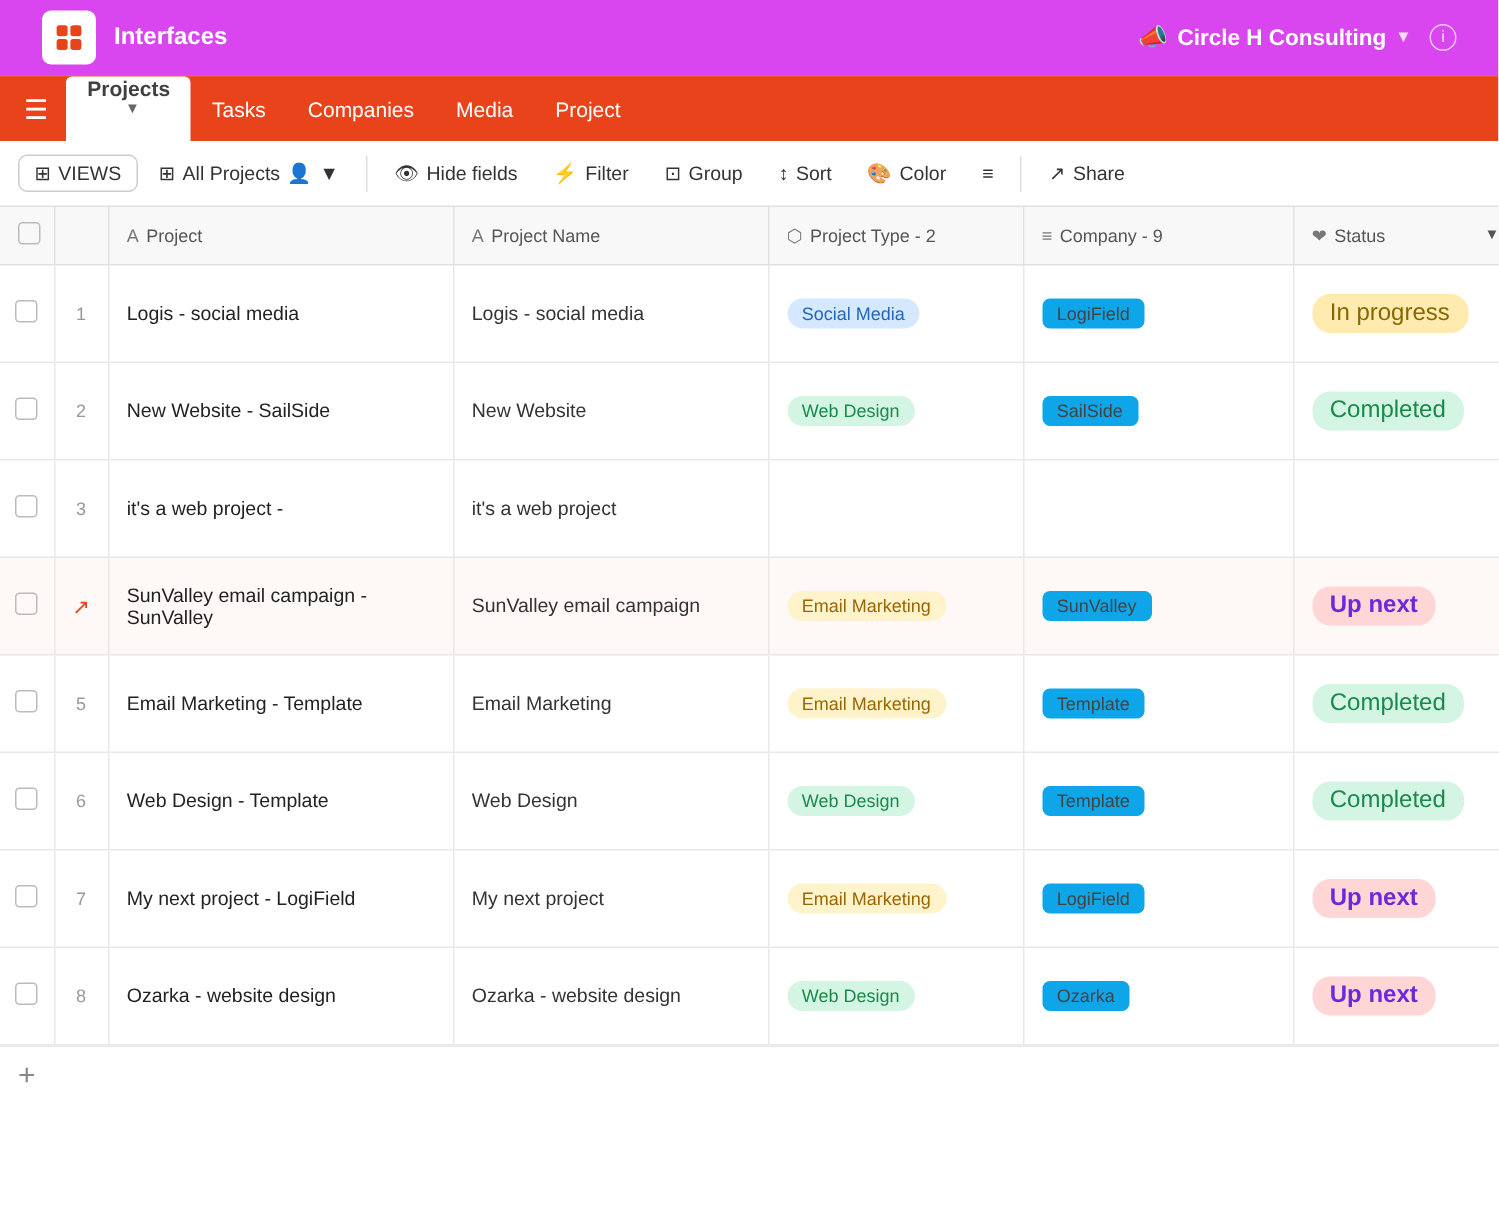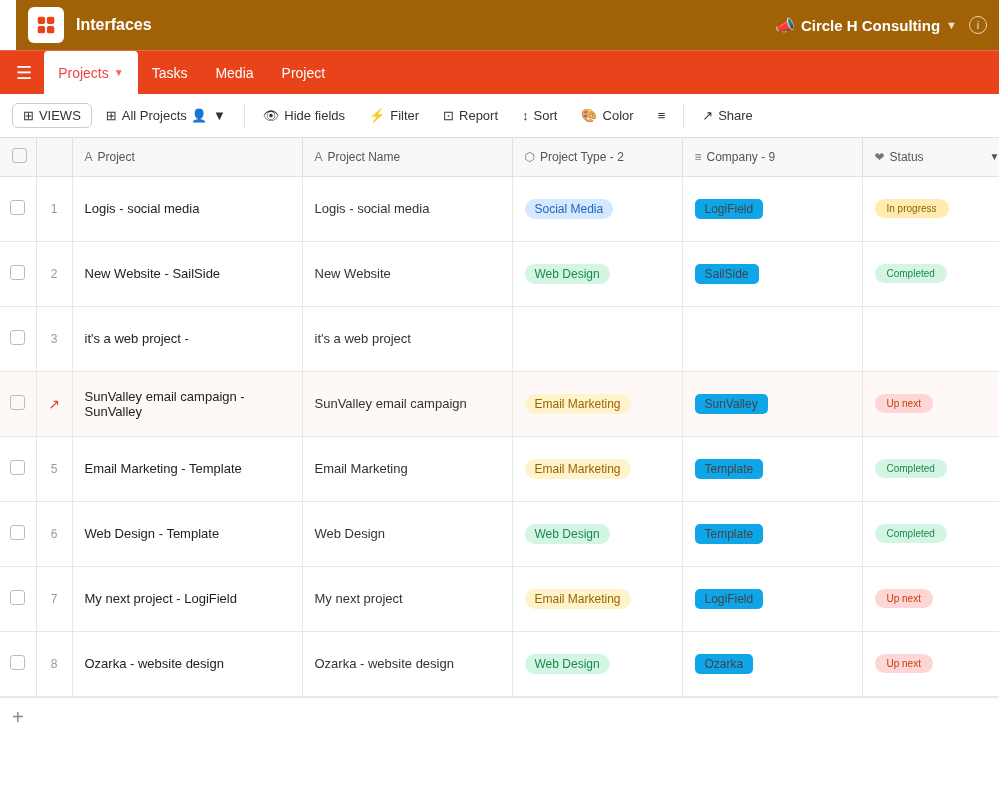--- a/index.html
+++ b/index.html
@@ -1,26 +1,25 @@
 <!DOCTYPE html>
 <html><head>
   <meta charset="utf-8">
   <style>
     * { box-sizing: border-box; margin: 0; padding: 0; }
     body { font-family: -apple-system, BlinkMacSystemFont, 'Segoe UI', sans-serif; font-size: 13px; background: #fff; overflow: hidden; }
 
     
     .top-bar {
-      background: #a16207;
+      background: #d946ef;
       height: 50px;
       display: flex;
       align-items: center;
-      padding: 0 12px;
+      padding: 0 28px;
       gap: 12px;
-      margin-left: 16px;
     }
     .logo-box {
       width: 36px; height: 36px;
       background: #fff;
       border-radius: 6px;
       display: flex; align-items: center; justify-content: center;
       flex-shrink: 0;
     }
     .logo-box svg { width: 22px; height: 22px; }
     .app-name {
@@ -67,22 +66,23 @@
       align-items: center;
       padding: 0 14px;
       color: #fff;
       font-size: 14px;
       cursor: pointer;
       border-radius: 4px 4px 0 0;
       white-space: nowrap;
     }
     .nav-tab.active {
       background: #fff;
-      color: #ef4444;
-      font-weight: 400;
+      color: #404040;
+      font-weight: 700;
+      flex-direction: column;
     }
     .nav-tab .dropdown-arrow {
       margin-left: 5px;
       font-size: 10px;
       opacity: 0.8;
     }
 
     
     .toolbar {
       height: 44px;
@@ -185,26 +185,26 @@
       border-radius: 5px;
       font-size: 12px;
       background: #0ea5e9;
       color: #444;
     }
 
     .status-badge {
       display: inline-block;
       padding: 4px 12px;
       border-radius: 12px;
-      font-size: 10px;
+      font-size: 16px;
       font-weight: 500;
     }
     .status-inprogress { background: #ffeab0; color: #886600; }
     .status-completed { background: #d4f5e4; color: #1a8a4a; }
-    .status-upnext { background: #ffd6d6; color: #c2410c; }
+    .status-upnext { background: #ffd6d6; color: #6d28d9; font-weight: bold; }
 
     .icon-link { color: #e8431a; font-size: 14px; }
 
     .checkbox {
       width: 15px; height: 15px;
       border: 1.5px solid #bbb;
       border-radius: 3px;
       display: inline-block;
     }
 
@@ -251,20 +251,23 @@
 <div class="nav-bar">
   <div class="hamburger">☰</div>
   <div class="nav-tab active">
     <span>Projects</span>
     <span class="dropdown-arrow">▼</span>
   </div>
   <div class="nav-tab">
     <span>Tasks</span>
   </div>
   <div class="nav-tab">
+    <span>Companies</span>
+  </div>
+  <div class="nav-tab">
     <span>Media</span>
   </div>
   <div class="nav-tab">
     <span>Project</span>
   </div>
 </div>
 
 <div class="toolbar">
   <button class="toolbar-btn views-btn">
     <span>⊞</span>
@@ -280,21 +283,21 @@
   <button class="toolbar-btn">
     <span>👁</span>
     <span>Hide fields</span>
   </button>
   <button class="toolbar-btn">
     <span>⚡</span>
     <span>Filter</span>
   </button>
   <button class="toolbar-btn">
     <span>⊡</span>
-    <span>Report</span>
+    <span>Group</span>
   </button>
   <button class="toolbar-btn">
     <span>↕</span>
     <span>Sort</span>
   </button>
   <button class="toolbar-btn">
     <span>🎨</span>
     <span>Color</span>
   </button>
   <button class="toolbar-btn">

